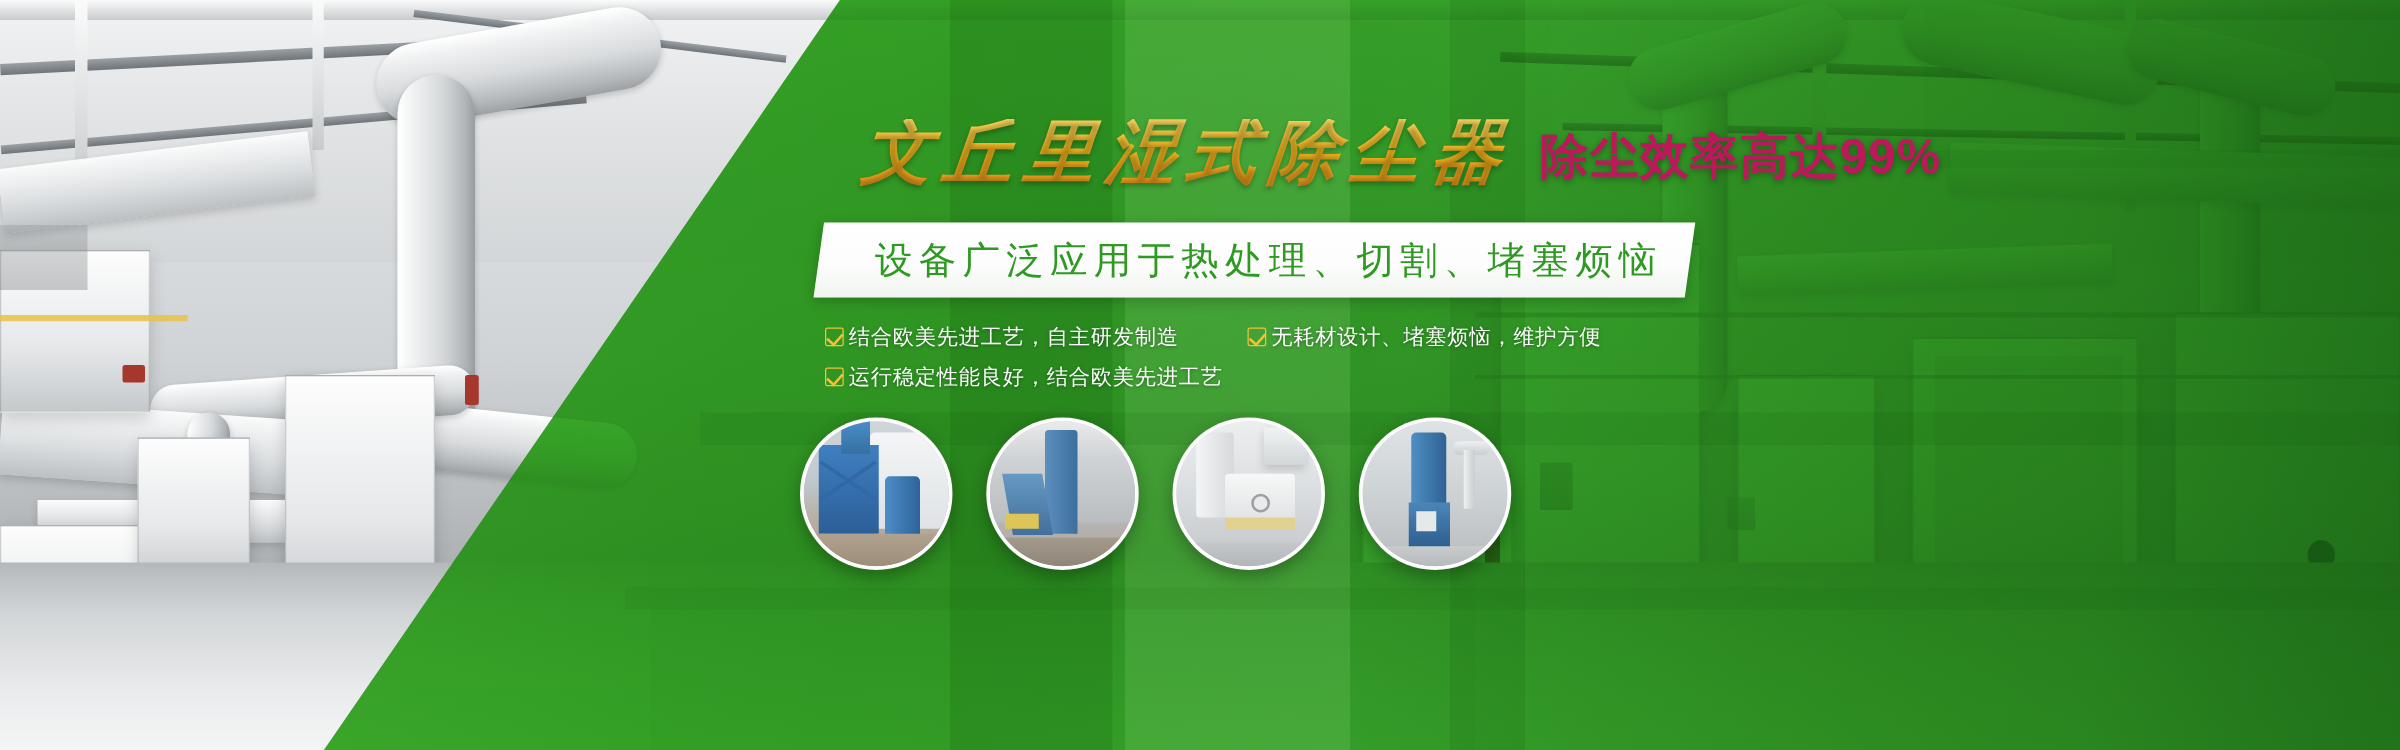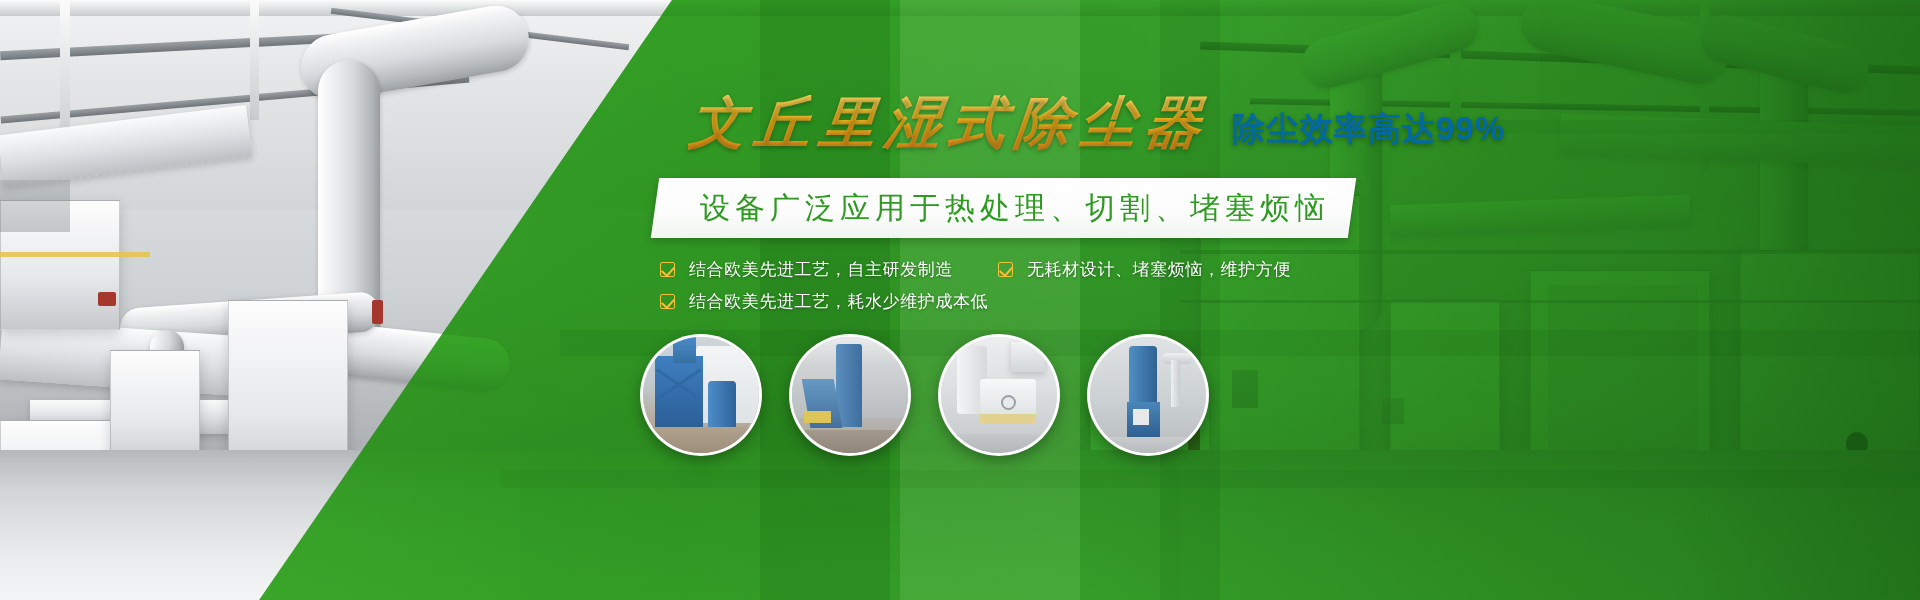--- a/index.html
+++ b/index.html
@@ -79,21 +79,21 @@
     letter-spacing:9px;
     color:#f6b51e;
     background:linear-gradient(180deg,#ffd860 0%,#f7b71d 45%,#e8941a 100%);
     -webkit-background-clip:text;background-clip:text;
     -webkit-text-fill-color:transparent;
     text-shadow:0 2px 4px rgba(0,0,0,.28);
     line-height:1;
     transform:skewX(-6deg);
   }
   .title-sub{
-    font-size:33px;font-weight:700;color:#0369a1;letter-spacing:1px;
+    font-size:39px;font-weight:700;color:#be185d;letter-spacing:1px;
     line-height:1;padding-bottom:6px;
     text-shadow:0 2px 5px rgba(0,0,0,.35);
   }
 
   .whitebar{
     position:absolute;left:655px;top:178px;
     width:697px;height:60px;
     background:linear-gradient(180deg,#ffffff 0%,#fbfcfb 60%,#f1f4f0 100%);
     transform:skewX(-8deg);
     box-shadow:0 3px 10px rgba(0,0,0,.22);
@@ -104,21 +104,21 @@
     display:flex;align-items:center;
     font-size:30px;font-weight:400;letter-spacing:5px;
     color:#2e9a22;white-space:nowrap;
   }
 
   .bullets{
     position:absolute;left:660px;top:258px;
     display:grid;grid-template-columns:300px auto;
     column-gap:38px;row-gap:9px;
   }
-  .bullet{display:flex;align-items:center;gap:14px;white-space:nowrap;}
+  .bullet{display:flex;align-items:center;gap:4px;white-space:nowrap;}
   .chk{
     width:15px;height:15px;flex:0 0 15px;
     border:1.6px solid #f3c13a;border-radius:2px;
     position:relative;
   }
   .chk:after{
     content:"";position:absolute;left:2.5px;top:0.5px;
     width:6px;height:10px;border:solid #f3c13a;
     border-width:0 2.4px 2.4px 0;transform:rotate(42deg);
   }
@@ -290,21 +290,21 @@
       <div class="bullet">
         <span class="chk"></span>
         <span class="bullet-text">结合欧美先进工艺，自主研发制造</span>
       </div>
       <div class="bullet">
         <span class="chk"></span>
         <span class="bullet-text">无耗材设计、堵塞烦恼，维护方便</span>
       </div>
       <div class="bullet">
         <span class="chk"></span>
-        <span class="bullet-text">结合欧美先进工艺，耗水少维护成本低</span>
+        <span class="bullet-text">运行稳定性能良好，结合欧美先进工艺</span>
       </div>
     </div>
 
     <div class="circles">
       <div class="circle">
         <div class="ph p1">
           <div class="bld"></div>
             <div class="bluebox"></div>
             <div class="bluecol"></div>
           <div class="bluedrum"></div>

